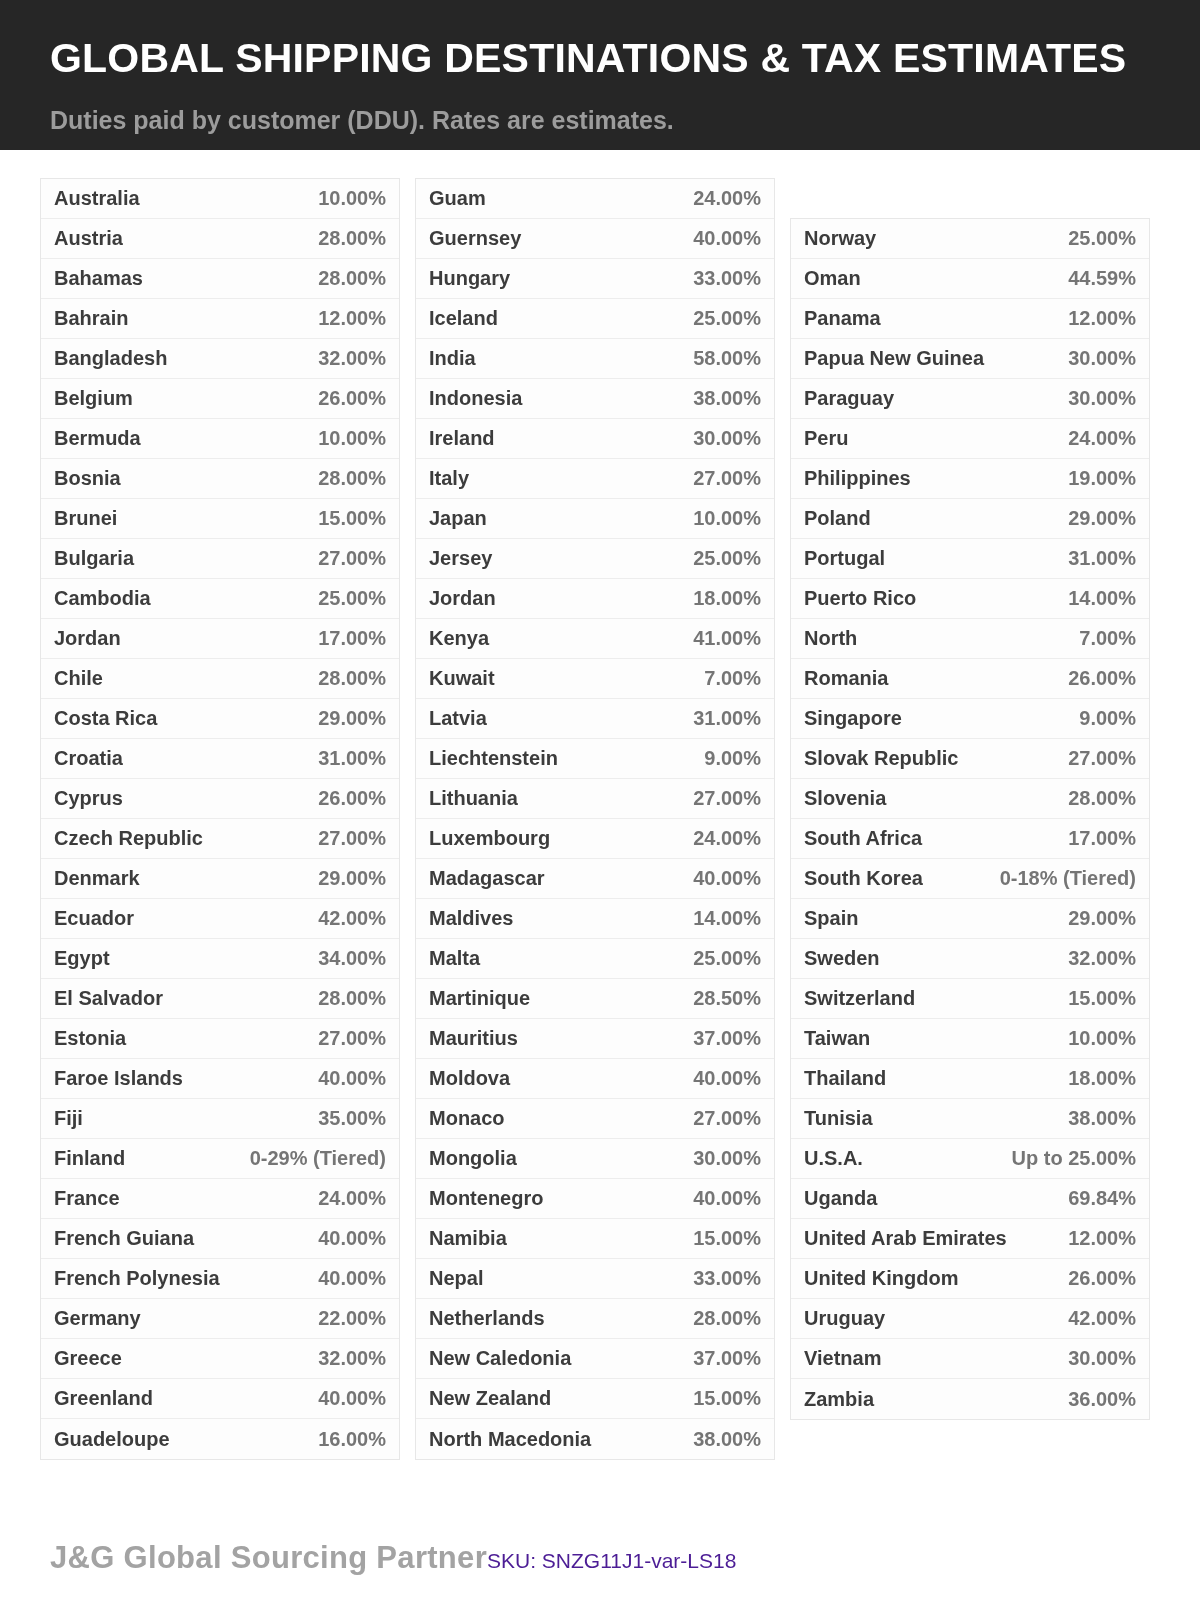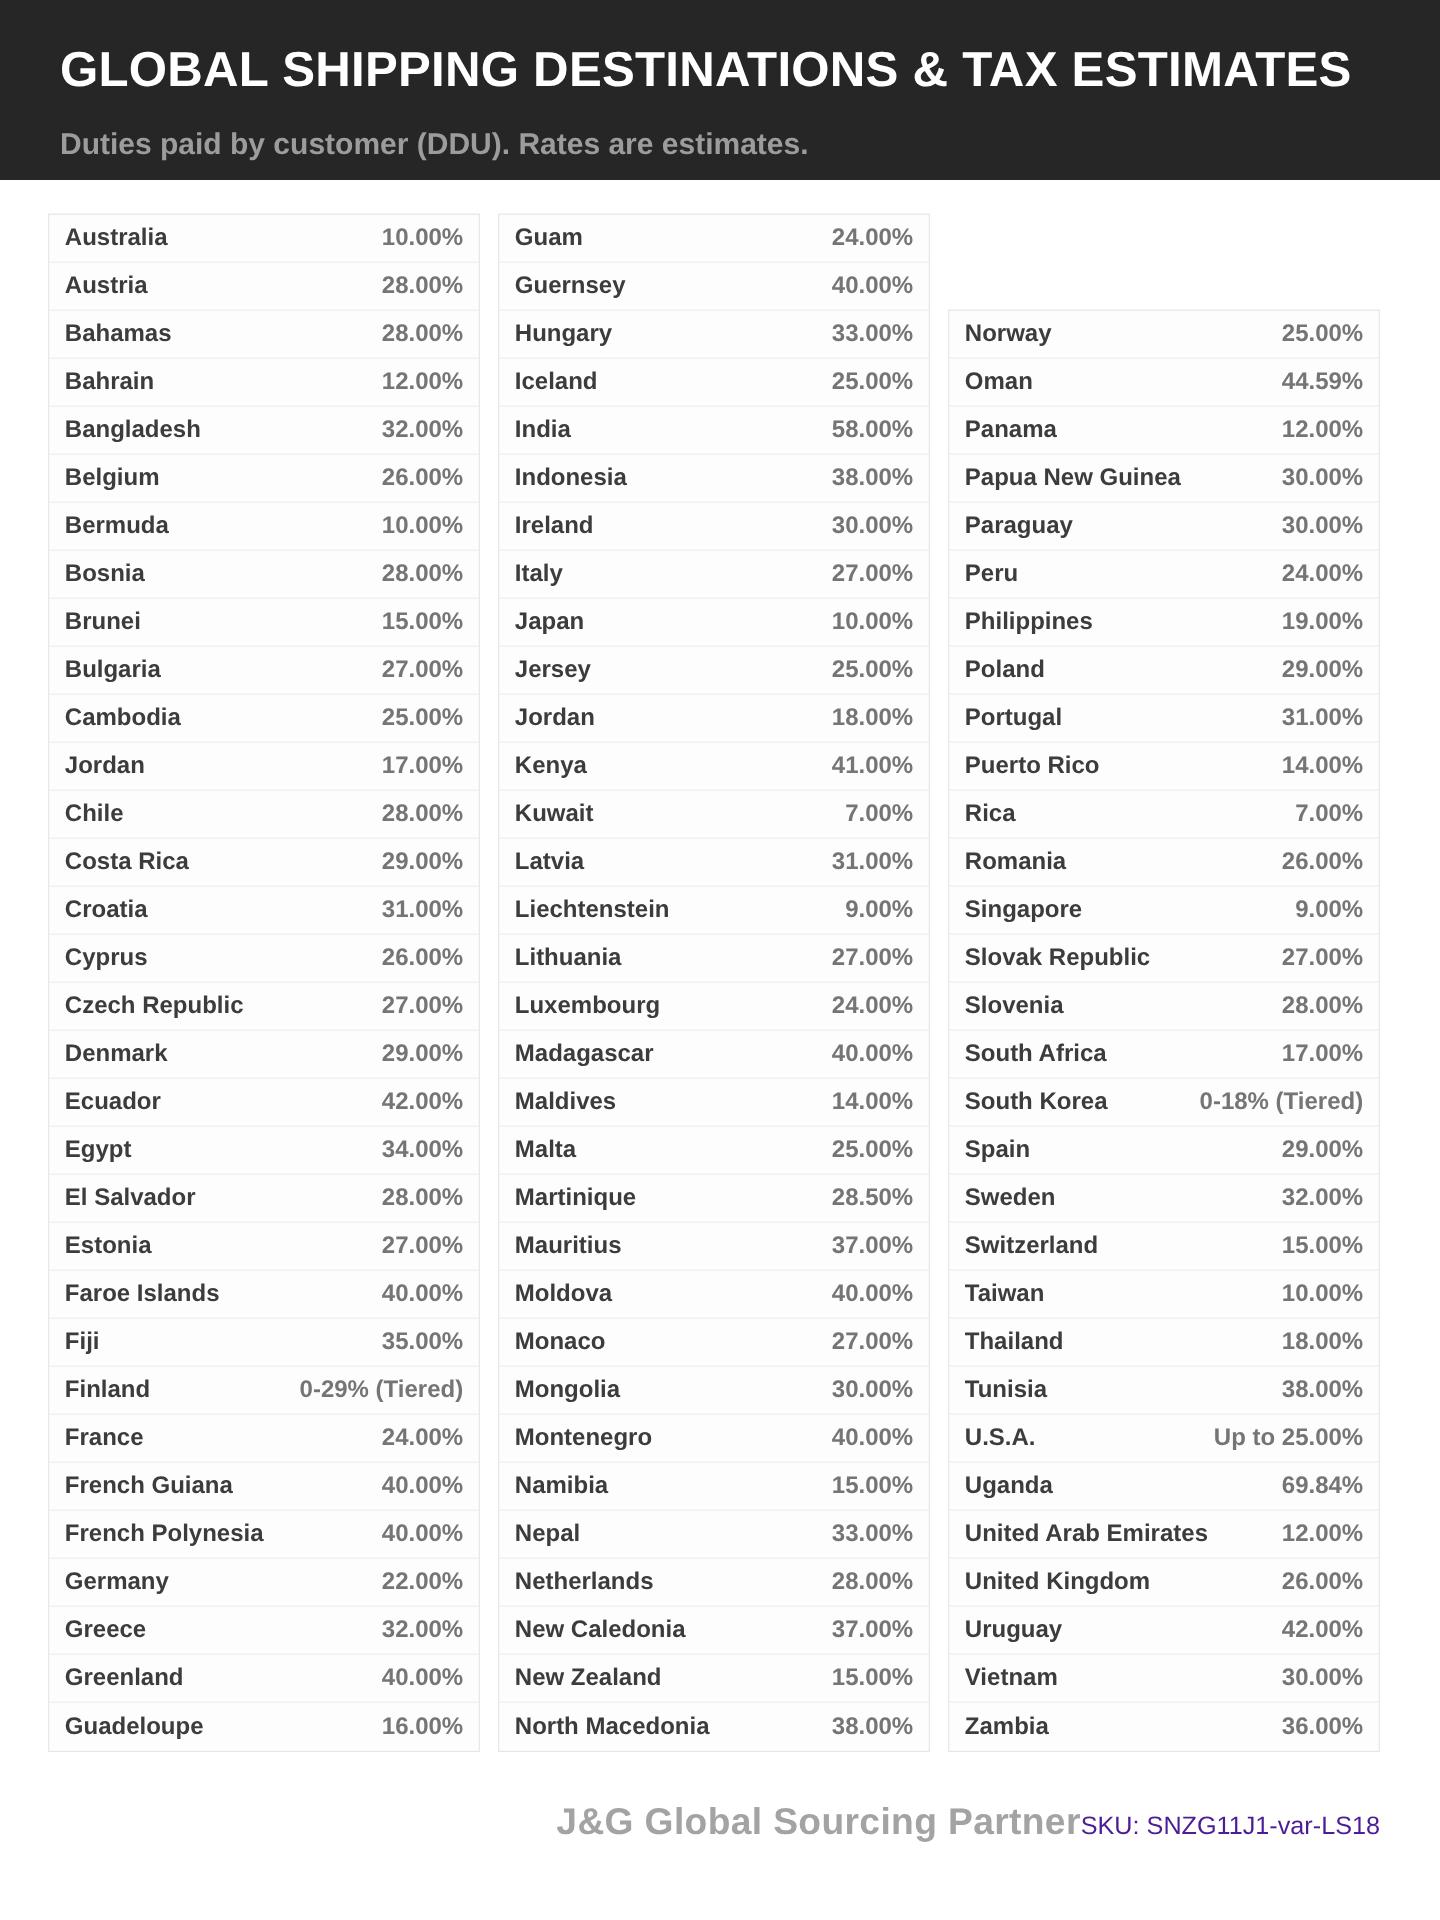--- a/index.html
+++ b/index.html
@@ -28,21 +28,21 @@
   }
   .header .subtitle {
     color: #9c9c9c;
     font-size: 25px;
     font-weight: bold;
     margin-top: 25px;
     white-space: nowrap;
   }
   .table-area {
     display: flex;
-    align-items: flex-end;
+    align-items: center;
     gap: 15px;
     margin: 28px 50px 0 40px;
   }
   .col {
     width: 360px;
     border: 1px solid #e7e7e7;
     background: #fdfdfd;
   }
   .row {
     height: 40px;
@@ -61,23 +61,23 @@
   }
   .rate {
     color: #757575;
     font-size: 20px;
     font-weight: bold;
     white-space: nowrap;
     margin-left: 10px;
   }
   .footer {
     display: flex;
-    justify-content: flex-end;
+    justify-content: flex-start;
     align-items: baseline;
-    margin: 40px 50px 0 50px;
+    margin: 80px 50px 0 50px;
   }
   .brand {
     color: #a3a3a3;
     font-size: 31px;
     font-weight: bold;
     letter-spacing: 0.3px;
   }
   .sku {
     color: #4c1d95;
     font-size: 21px;
@@ -388,21 +388,21 @@
       </div>
       <div class="row">
         <span class="country">Portugal</span>
         <span class="rate">31.00%</span>
       </div>
       <div class="row">
         <span class="country">Puerto Rico</span>
         <span class="rate">14.00%</span>
       </div>
       <div class="row">
-        <span class="country">Rica</span>
+        <span class="country">North</span>
         <span class="rate">7.00%</span>
       </div>
       <div class="row">
         <span class="country">Romania</span>
         <span class="rate">26.00%</span>
       </div>
       <div class="row">
         <span class="country">Singapore</span>
         <span class="rate">9.00%</span>
       </div>

